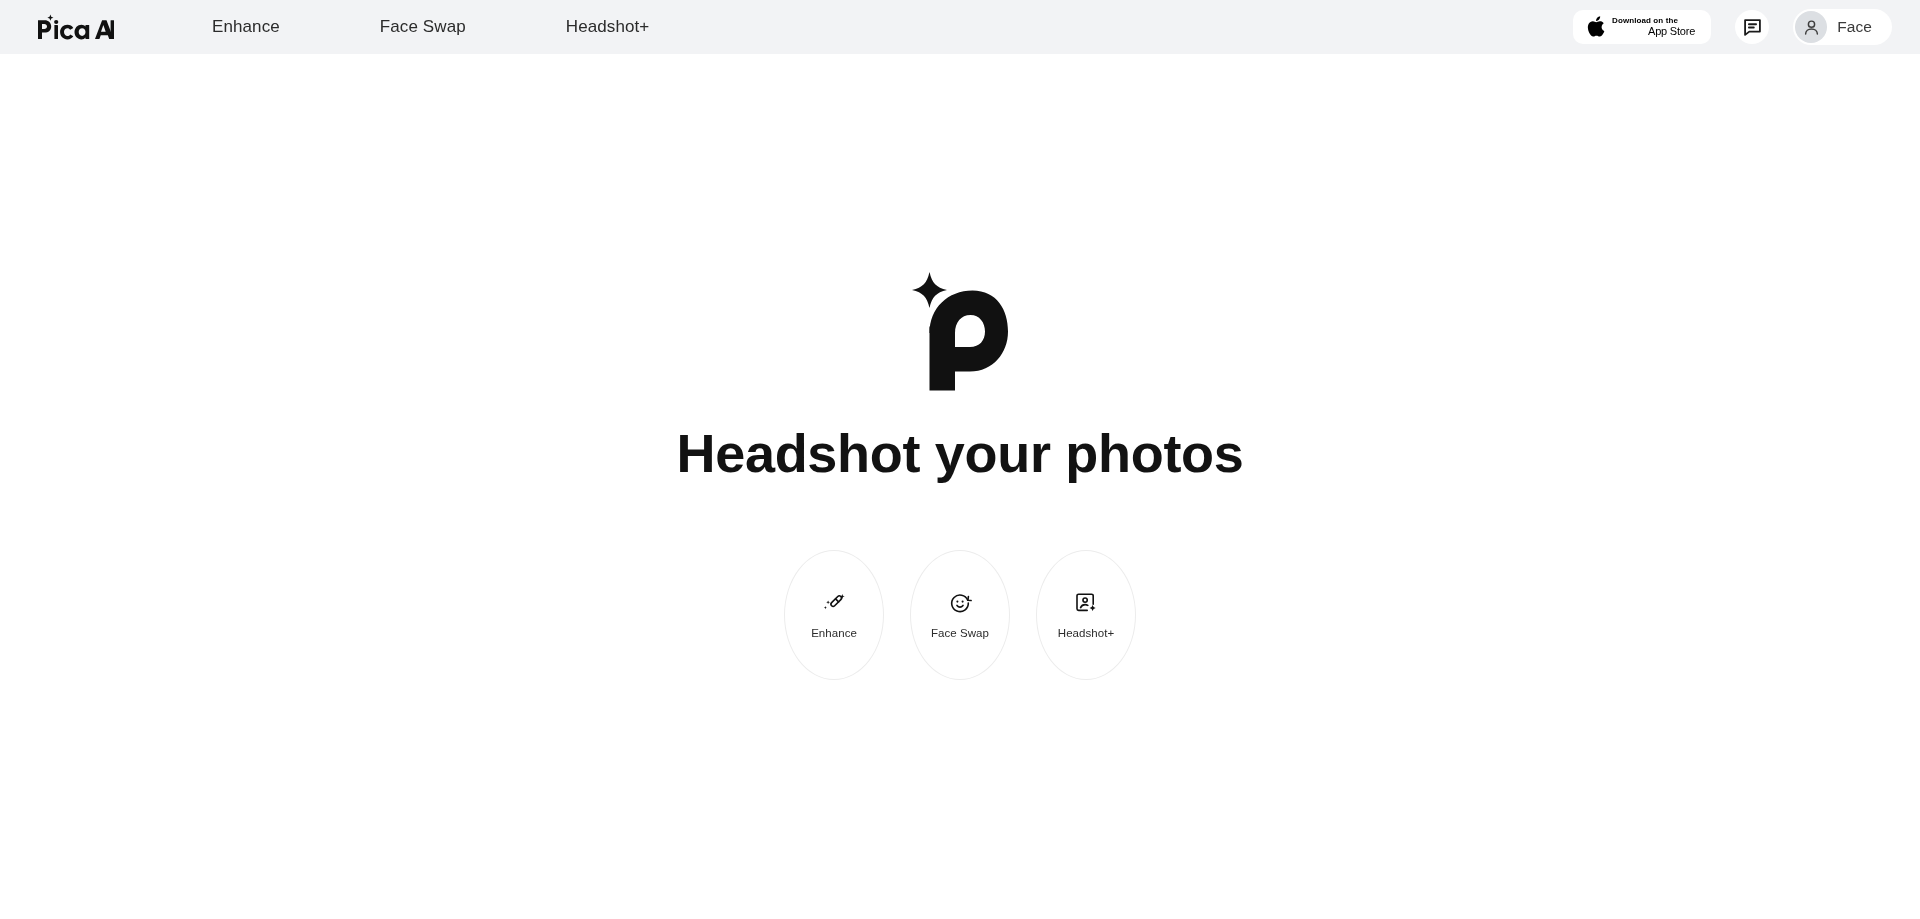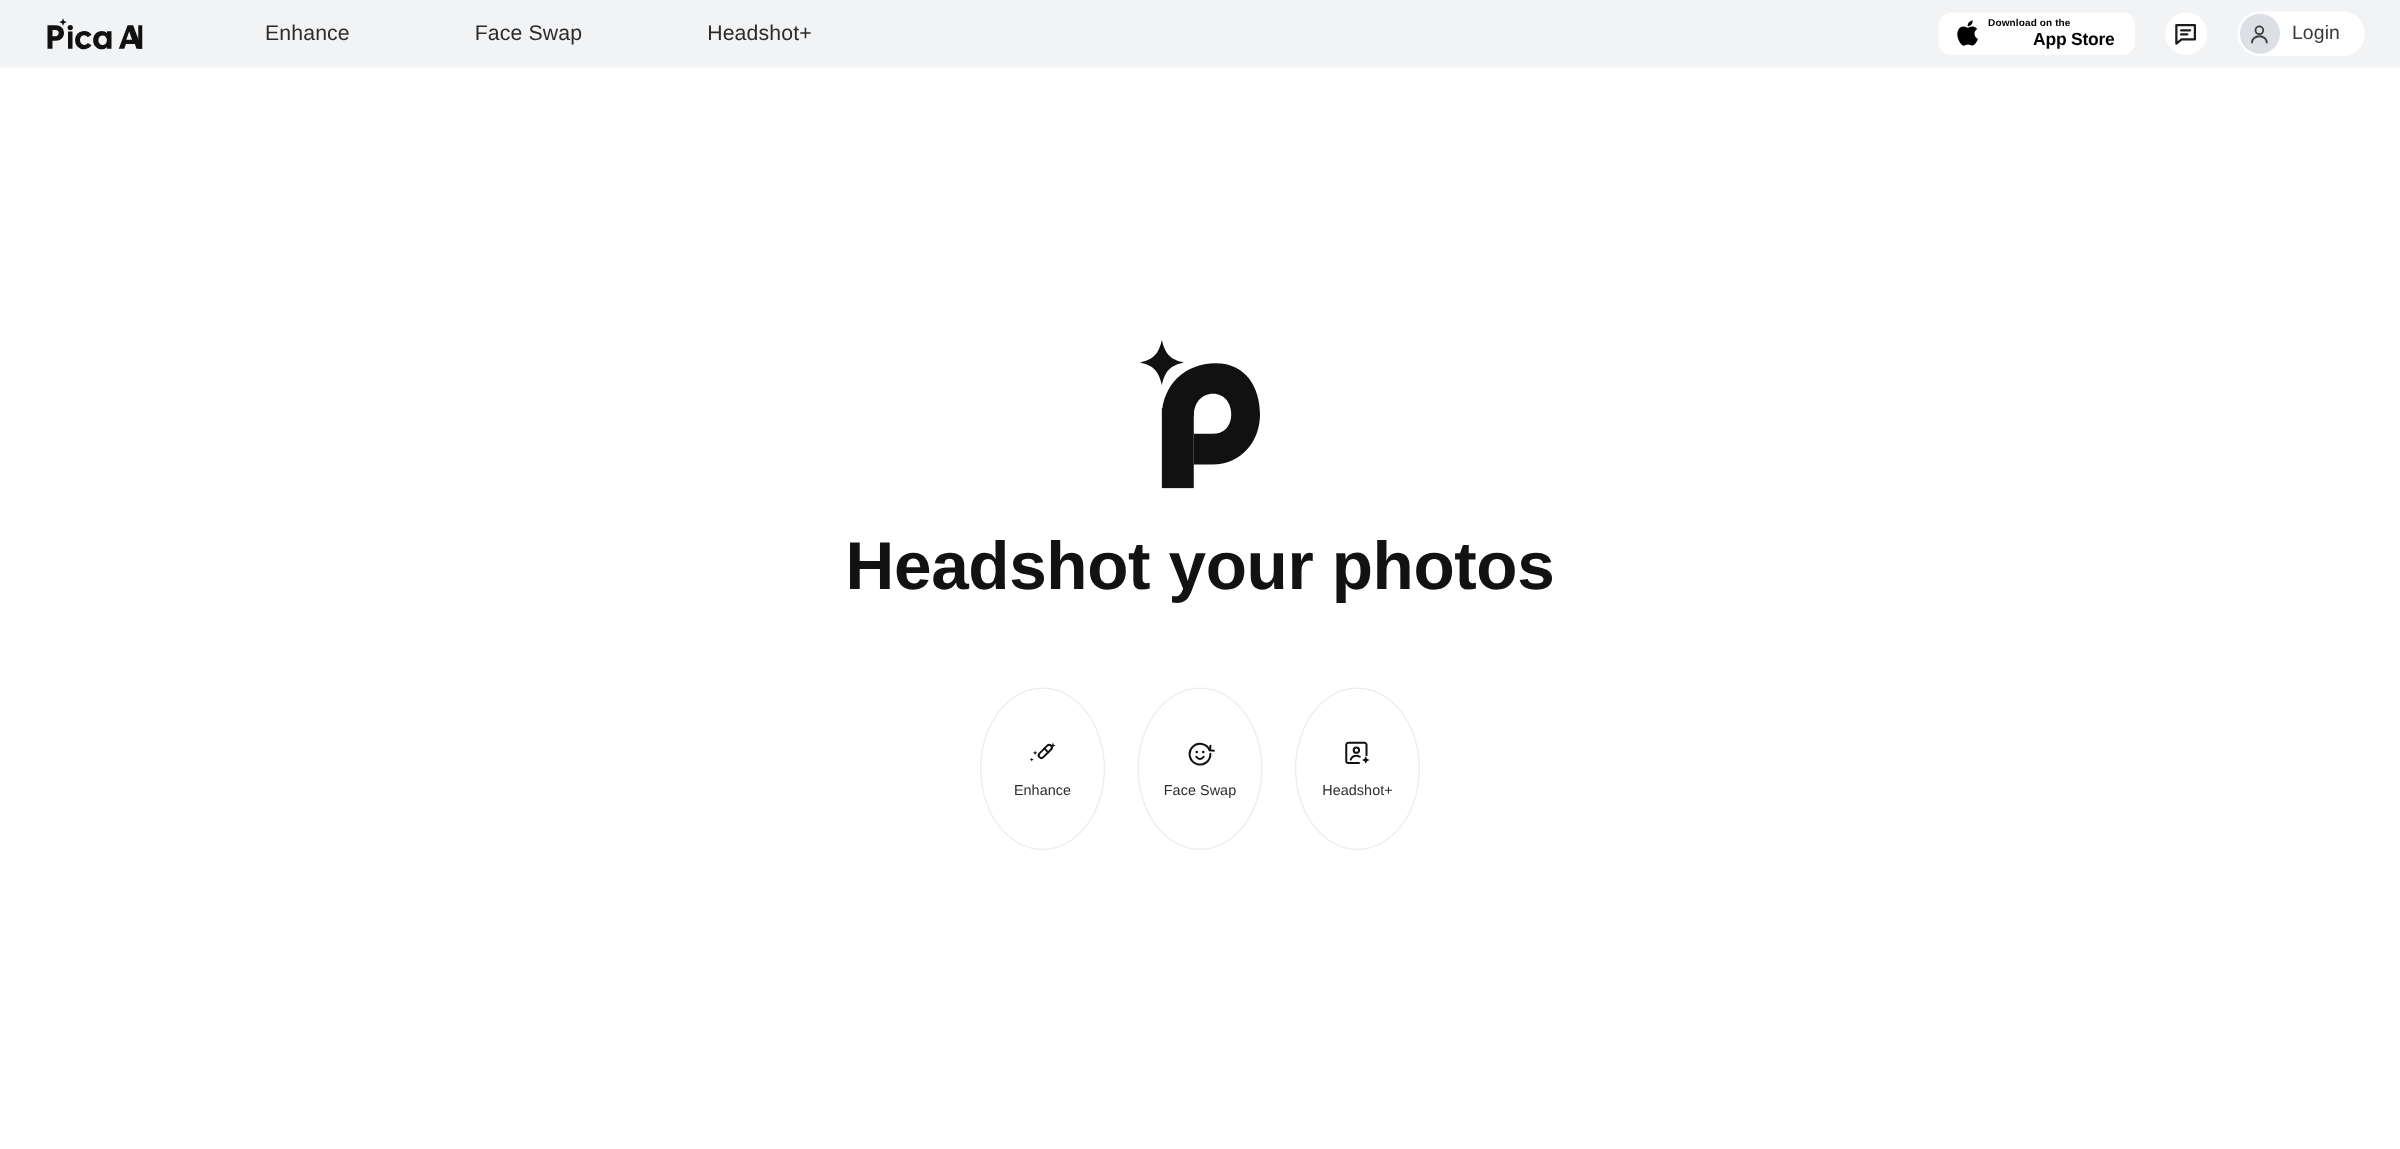--- a/index.html
+++ b/index.html
@@ -84,22 +84,22 @@
   .appstore-apple { display: block; flex: 0 0 auto; }
   .appstore-text { display: flex; flex-direction: column; line-height: 1; }
   .appstore-small {
     font-size: 8px;
     letter-spacing: .1px;
     font-weight: 700;
     white-space: nowrap;
     margin-bottom: 1px;
   }
   .appstore-big {
-    font-size: 14px;
-    font-weight: 700;
+    font-size: 11px;
+    font-weight: 400;
     letter-spacing: -.2px;
     white-space: nowrap;
     margin-left: 36px;
   }
 
   
   .chat-btn {
     width: 34px; height: 34px;
     border-radius: 50%;
     background: #ffffff;
@@ -264,21 +264,21 @@
       </svg>
     </div>
 
     <div class="login-btn">
       <span class="login-avatar">
         <svg width="19" height="19" viewBox="0 0 22 22" fill="none">
           <circle cx="11" cy="7.2" r="3.6" stroke="#3d3d3d" stroke-width="1.7"></circle>
           <path d="M4.2 18.6c0-3.5 3.05-5.9 6.8-5.9s6.8 2.4 6.8 5.9" stroke="#3d3d3d" stroke-width="1.7" stroke-linecap="round"></path>
         </svg>
       </span>
-      <span class="login-label">Login</span>
+      <span class="login-label">Face</span>
     </div>
 
   </div>
 </div>
 
 <div class="hero">
 
   <svg class="hero-logo" width="98" height="122" viewBox="0 0 98 122" fill="none">
 
     <path d="M18.5 2 C21.2 13.4 25.0 17.3 36.0 20.0 C25.0 22.7 21.2 26.6 18.5 38.0 C15.8 26.6 12.0 22.7 1.0 20.0 C12.0 17.3 15.8 13.4 18.5 2 Z" fill="#111111"></path>

